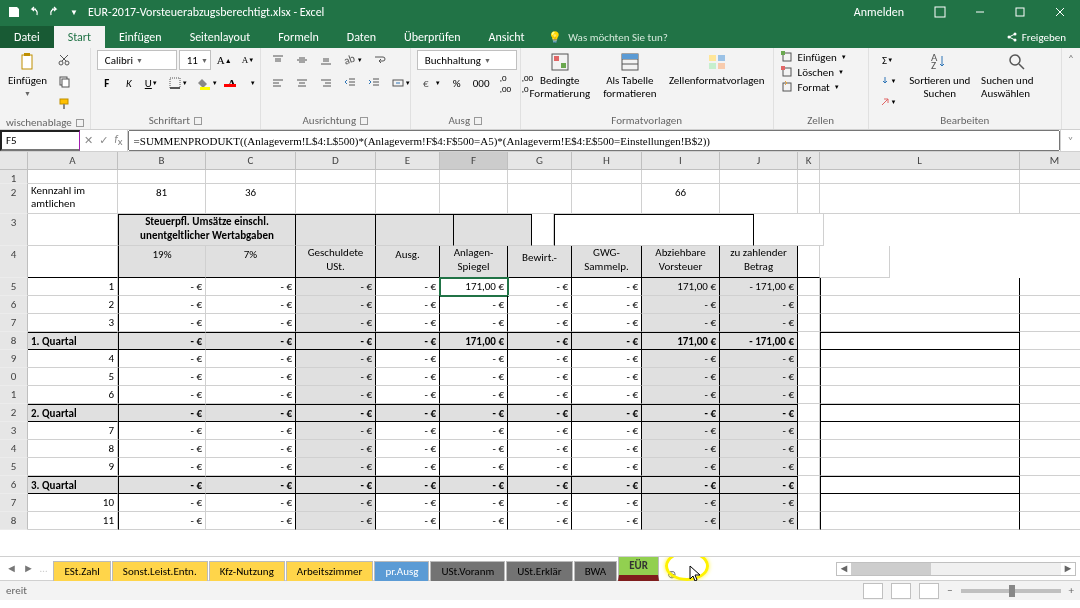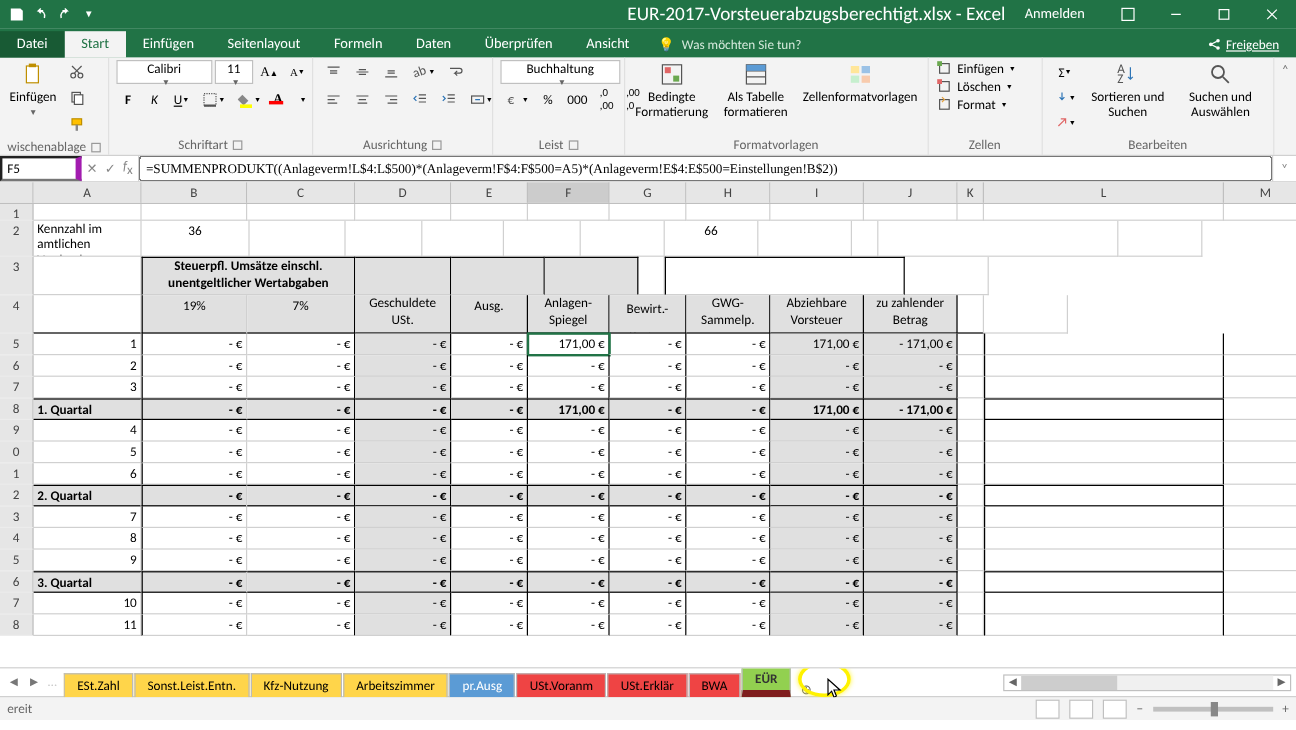--- a/index.html
+++ b/index.html
@@ -1,47 +1,47 @@
 <!DOCTYPE html>
 <html><head>
 <meta charset="utf-8">
 <style>
 * { box-sizing: border-box; margin: 0; padding: 0; font-family: "Segoe UI", Calibri, sans-serif; font-size: 11px; }
 html, body { width: 1080px; height: 608px; overflow: hidden; background: #fff; }
 
 .titlebar { height: 24px; background: #217346; color: #fff; display: flex; align-items: center; }
 .qat { display: flex; gap: 4px; padding: 0 6px; align-items: center; }
 .qat span { width: 16px; height: 16px; display: inline-flex; align-items: center; justify-content: center; cursor: pointer; }
-.title-text { flex: 1; text-align: right; font-size: 16px; }
+.title-text { flex: 1; text-align: left; font-size: 12px; }
 .winbtns { display: flex; gap: 0; align-items: stretch; height: 24px; }
 .winbtns div { width: 40px; display: flex; align-items: center; justify-content: center; cursor: pointer; }
 .anmelden { padding: 0 16px; font-size: 12px; }
 
 .ribbontabs { height: 24px; background: #217346; display: flex; color: #fff; align-items: flex-end; }
 .ribbontabs .tab { padding: 4px 14px; cursor: pointer; font-size: 12px; }
 .ribbontabs .tab.active { background: #f3f3f3; color: #217346; font-weight: normal; }
 .ribbontabs .tab.file { background: #185a34; }
 .tellme { display: flex; align-items: center; gap: 6px; padding: 4px 10px; color: #d4e9db; }
-.share { margin-left: auto; padding: 4px 14px; display: flex; align-items: flex-start; gap: 4px; text-decoration: underline; }
+.share { margin-left: auto; padding: 4px 14px; display: flex; align-items: flex-start; gap: 4px; }
 
 .ribbon { height: 82px; background: #f3f3f3; border-bottom: 1px solid #d0d0d0; display: flex; }
 .group { border-right: 1px solid #e0e0e0; padding: 2px 6px 0 6px; display: flex; flex-direction: column; }
 .group-body { flex: 1; display: flex; align-items: flex-start; gap: 4px; }
 .group-label { font-size: 10px; color: #666; text-align: center; padding: 2px 0; display: flex; justify-content: center; align-items: center; gap: 4px;}
 .group-label .dlg { width:8px; height:8px; border:1px solid #999; display:inline-block;}
 .big { display: flex; flex-direction: column; align-items: center; gap: 2px; padding: 2px 2px; cursor: pointer; }
 .big svg, .big .icn { width: 20px; height: 20px; }
 .ctlcol { display: flex; flex-direction: column; gap: 2px; }
 .ctlrow { display: flex; gap: 2px; align-items: center; }
 .btn { height: 20px; min-width: 20px; padding: 0 3px; display: inline-flex; align-items: center; justify-content: center; border: 1px solid transparent; cursor: pointer; }
-.combo { height: 20px; border: 1px solid #c0c0c0; background: #fff; display: inline-flex; align-items: center; padding: 0 7px; flex-direction: column; }
+.combo { height: 20px; border: 1px solid #c0c0c0; background: #fff; display: inline-flex; align-items: center; padding: 0 7px; }
 .combo .arrow { font-size: 7px; color: #666; padding-left: 3px;}
 
 .nfbar { height: 22px; display: flex; border-bottom: 1px solid #d0d0d0; align-items: stretch; background:#fff;}
-.namebox { width: 68px; border-right: 5px solid #a21caf; padding: 2px 4px; }
+.namebox { width: 80px; border-right: 1px solid #a21caf; padding: 2px 4px; }
 .fx-icons { display:flex; align-items:center; padding: 0 4px; gap:6px; color:#888; border-right:1px solid #d0d0d0;}
 .formulabar { flex: 1; padding: 2px 4px; font-family: "Segoe UI"; }
 .fb-expand { width:20px; display:flex; align-items:center; justify-content:center; border-left:1px solid #d0d0d0; color:#888;}
 
 .colrow { height: 18px; display: flex; background: #e6e6e6; border-bottom:1px solid #bfbfbf;}
 .corner { flex: 0 0 28px; border-right:1px solid #bfbfbf; background:#e6e6e6;}
 .ch { border-right: 1px solid #bfbfbf; text-align: center; color: #444; line-height: 18px; font-size: 11px; background:#e6e6e6;}
 .ch.sel { background:#ccc; }
 .cA{flex:0 0 90px}.cB{flex:0 0 88px}.cC{flex:0 0 90px}.cD{flex:0 0 80px}.cE{flex:0 0 64px}.cF{flex:0 0 68px}.cG{flex:0 0 64px}.cH{flex:0 0 70px}.cI{flex:0 0 78px}.cJ{flex:0 0 78px}.cK{flex:0 0 22px}.cL{flex:0 0 200px}.cM{flex:0 0 70px}
 
@@ -59,21 +59,21 @@
 .c.bold { font-weight: bold; }
 .activecell { outline: 2px solid #217346; outline-offset: -1px; }
 
 .tabstrip { height: 24px; display: flex; align-items: center; background: #fff; border-top: 1px solid #d0d0d0; }
 .tabnav { display: flex; gap: 2px; padding: 0 4px; color: #777; }
 .tabnav span { cursor:pointer; padding:0 2px;}
 .sheets { display: flex; align-items: flex-end; height: 24px; flex:1; overflow:hidden;}
 .sheet { padding: 3px 10px; border: 1px solid #bbb; border-bottom: none; margin-right: 1px; cursor: pointer; position:relative; font-size:11px;}
 .sheet.y { background: #ffd54a; }
 .sheet.b { background: #5b9bd5; color:#fff; }
-.sheet.g { background: #ef4444; }
+.sheet.g { background: #737373; }
 .sheet.active { background: #92d050; border-bottom: 6px solid #7f1d1d; font-weight:bold; color:#333; }
 .addsheet { width: 24px; text-align: center; color: #666; cursor: pointer; }
 .hscroll { width: 240px; height: 14px; border: 1px solid #c0c0c0; display:flex; align-items:center; margin:0 4px;}
 .hscroll .track{flex:1; background:#f0f0f0; height:12px; position:relative;}
 .hscroll .thumb{position:absolute; left:0; width:80px; height:12px; background:#cdcdcd;}
 .hscroll .arr{width:14px; text-align:center; color:#666;}
 
 .status { height: 20px; background: #f3f3f3; border-top:1px solid #d0d0d0; display:flex; align-items:center; padding:0 6px; color:#666;}
 .status .right{margin-left:auto; display:flex; gap:8px; align-items:center;}
 .viewbtn{width:20px; height:16px; border:1px solid #c0c0c0; background:#fff;}
@@ -365,21 +365,21 @@
         <div class="btn">
               <span style="font-size:9px">,0<br>,00</span>
             </div>
         <div class="btn">
               <span style="font-size:9px">,00<br>,0</span>
             </div>
       </div>
     </div>
       </div>
     <div class="group-label">
-        <span>Leist</span>
+        <span>Ausg</span>
         <span class="dlg"></span>
       </div>
   </div>
 
   <div class="group" style="min-width:230px">
     <div class="group-body">
       <div class="big">
           <svg width="20" height="20">
             <rect x="2" y="2" width="16" height="16" fill="none" stroke="#555"></rect>
             <rect x="4" y="4" width="5" height="5" fill="#e06666"></rect>
@@ -468,21 +468,21 @@
             <text x="1" y="17" font-size="8" fill="#555">Z</text>
             <path d="M12 4v10M10 12l2 2 2-2" fill="none" stroke="#2e75b6"></path>
           </svg>
           <span style="text-align:center">Sortieren und Suchen</span>
         </div>
       <div class="big">
           <svg width="20" height="20">
             <circle cx="8" cy="8" r="5" fill="none" stroke="#555" stroke-width="1.5"></circle>
             <line x1="12" y1="12" x2="17" y2="17" stroke="#555" stroke-width="1.5"></line>
           </svg>
-          <span style="text-align:center">Suchen und Auswählen</span>
+          <span style="">Suchen und Auswählen</span>
         </div>
     </div>
     <div class="group-label">
         <span>Bearbeiten</span>
       </div>
   </div>
   <div style="flex:0 0 18px;display:flex;align-items:flex-start;justify-content:center;padding-top:4px;color:#777;cursor:pointer">˄</div>
 </div>
 
 <div class="nfbar">
@@ -527,20 +527,21 @@
         <div class="c cH l"></div>
         <div class="c cI l"></div>
         <div class="c cJ l"></div>
         <div class="c cK l"></div>
         <div class="c cL l"></div>
         <div class="c cM l"></div>
       </div>
       <div class="grow" style="height:30px">
         <div class="rh">2</div>
         <div class="c cA l" style="line-height:13px;white-space:normal">Kennzahl im amtlichen Vordruck</div>
+        <div class="c cB ctr">81</div>
         <div class="c cC ctr">36</div>
         <div class="c cD"></div>
         <div class="c cE"></div>
         <div class="c cF"></div>
         <div class="c cG"></div>
         <div class="c cH"></div>
         <div class="c cI ctr">66</div>
         <div class="c cJ"></div>
         <div class="c cK"></div>
         <div class="c cL"></div>

